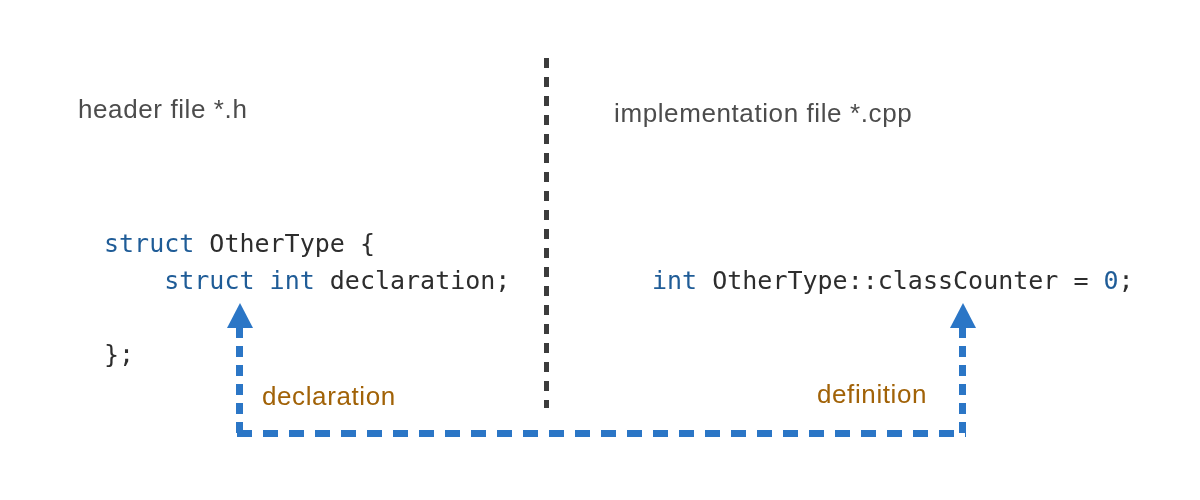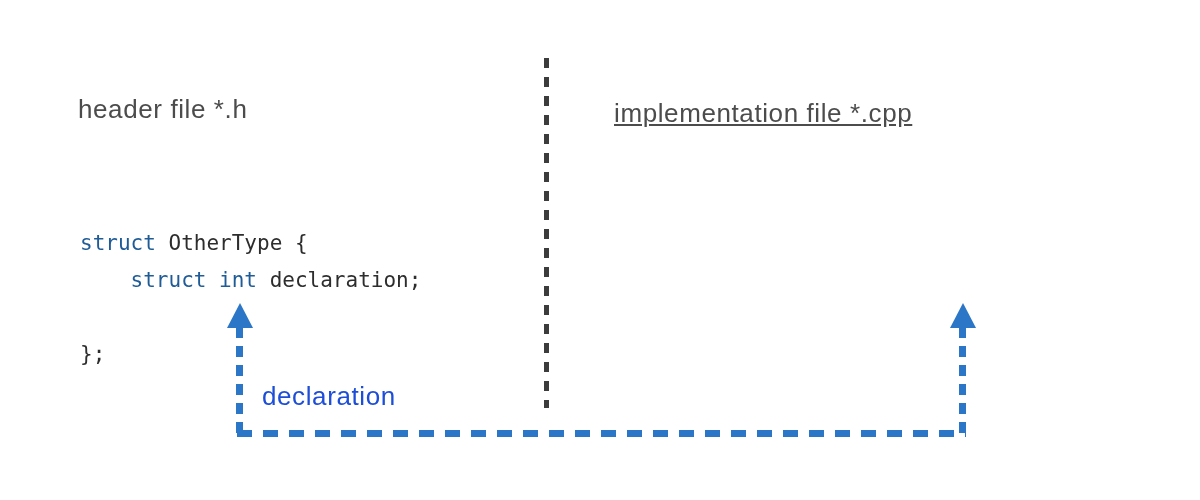--- a/index.html
+++ b/index.html
@@ -14,43 +14,44 @@
 
   
   .panel-label {
     position: absolute;
     font-size: 26px;
     letter-spacing: 0.6px;
     color: #4c4c4c;
     white-space: pre;
   }
   .panel-label.left  { left: 78px;  top: 94px; }
-  .panel-label.right { left: 614px; top: 98px; text-decoration: underline; }
+  .panel-label.right { left: 614px; top: 98px; }
 
   
   .divider {
     position: absolute;
     left: 544px;
     top: 58px;
     width: 5px;
     height: 350px;
     background: repeating-linear-gradient(
       to bottom,
       #3c3c3c 0px, #3c3c3c 10px,
       transparent 10px, transparent 19px
     );
   }
 
   
   .code {
     position: absolute;
     font-family: "DejaVu Sans Mono", "Liberation Mono", monospace;
-    font-size: 21px;
+    font-size: 25px;
     line-height: 37px;
     color: #2d2d2d;
+    margin-left: 24px;
   }
   .code span { white-space: pre; }
   .code .kw { color: #1f5c97; }
   .code-left  { left: 80px;  top: 225px; }
   .code-right { left: 628px; top: 262px; }
   .code-line { height: 37px; }
 
   
   .arrow-head {
     position: absolute;
@@ -87,21 +88,21 @@
       #2b76c6 0px, #2b76c6 15px,
       transparent 15px, transparent 26px
     );
   }
 
   
   .annot-label {
     position: absolute;
     font-size: 26px;
     letter-spacing: 0.6px;
-    color: #1d4ed8;
+    color: #a16207;
   }
   .annot-label.declaration { left: 262px; top: 381px; }
   .annot-label.definition  { left: 817px; top: 379px; }
 </style>
 </head>
 <body>
 
 <div class="canvas">
 
   <div class="panel-label left">header file *.h</div>
@@ -110,25 +111,29 @@
 
   <div class="divider"></div>
 
   <div class="code code-left">
     <div class="code-line"><span class="kw">struct</span><span> OtherType {</span></div>
     <div class="code-line"><span>    </span><span class="kw">struct int</span><span> declaration;</span></div>
     <div class="code-line"></div>
     <div class="code-line"><span>};</span></div>
   </div>
 
+  <div class="code code-right">
+    <div class="code-line"><span class="kw">int</span><span> OtherType::classCounter = </span><span class="kw">0</span><span>;</span></div>
+  </div>
 
   <div class="arrow-head left"></div>
   <div class="arrow-tail left"></div>
 
   <div class="arrow-head right"></div>
   <div class="arrow-tail right"></div>
 
   <div class="connector"></div>
 
   <div class="annot-label declaration">declaration</div>
 
+  <div class="annot-label definition">definition</div>
 
 </div>
 
 </body></html>

